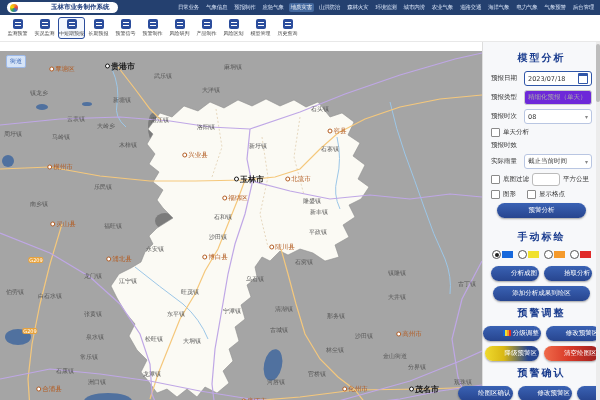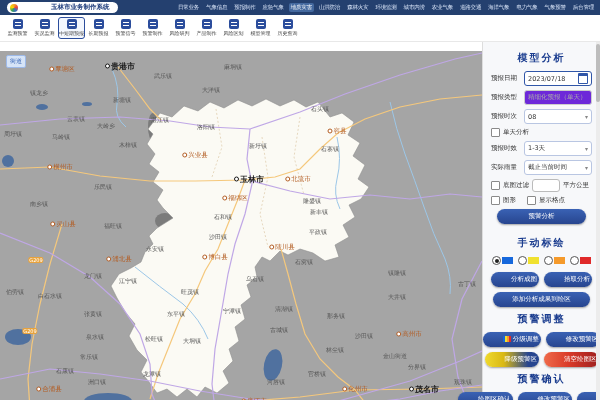--- a/index.html
+++ b/index.html
@@ -314,24 +314,20 @@
     </div>
   </div>
 
   <div class="sb-row">
     <span class="cb"></span>
     <span style="font-size:6.5px;color:#333">单天分析</span>
   </div>
 
   <div class="sb-row">
     <span class="sb-label">预报时效</span>
-    <div class="sb-input soft">
-      <span>1-3天</span>
-      <span class="chev">▾</span>
-    </div>
   </div>
 
   <div class="sb-row">
     <span class="sb-label">实际雨量</span>
     <div class="sb-input soft">
       <span>截止当前时间</span>
       <span class="chev">▾</span>
     </div>
   </div>
 

